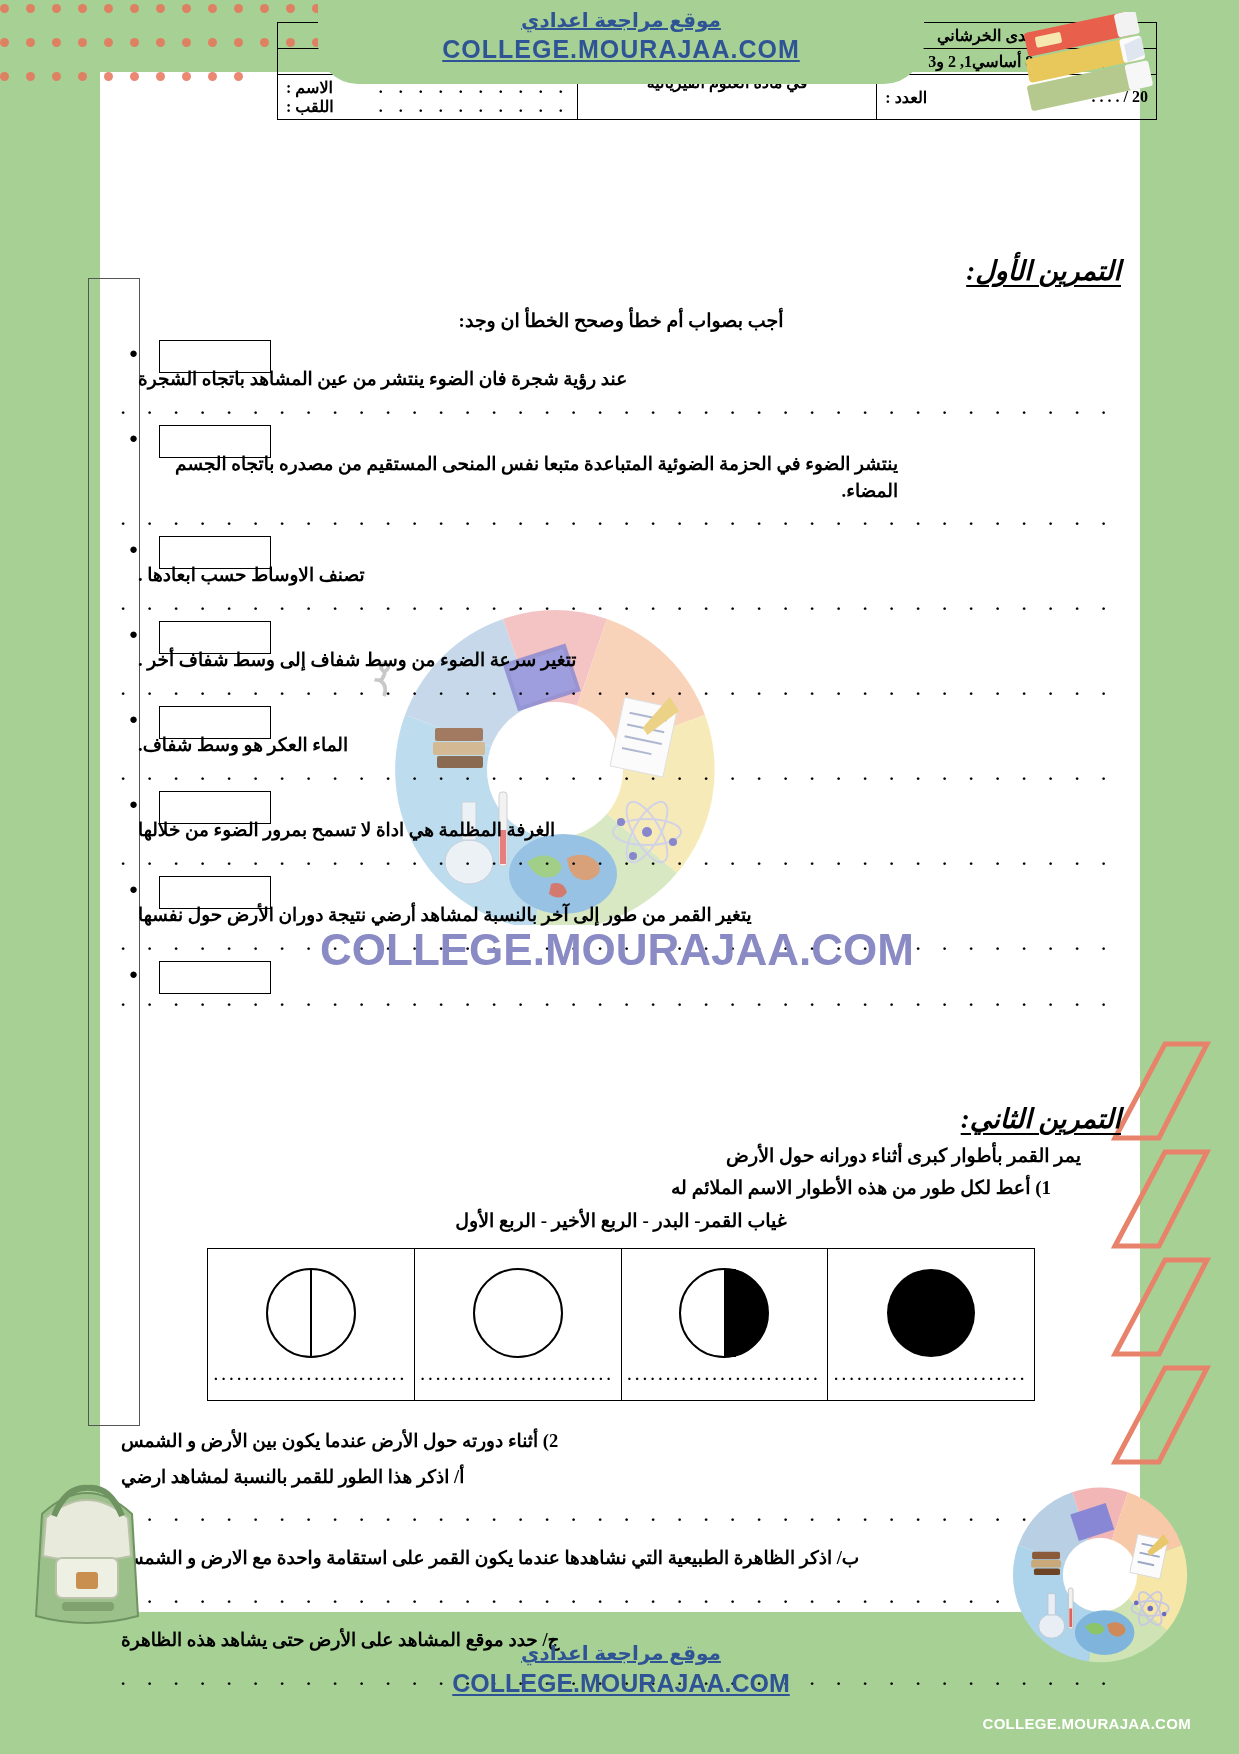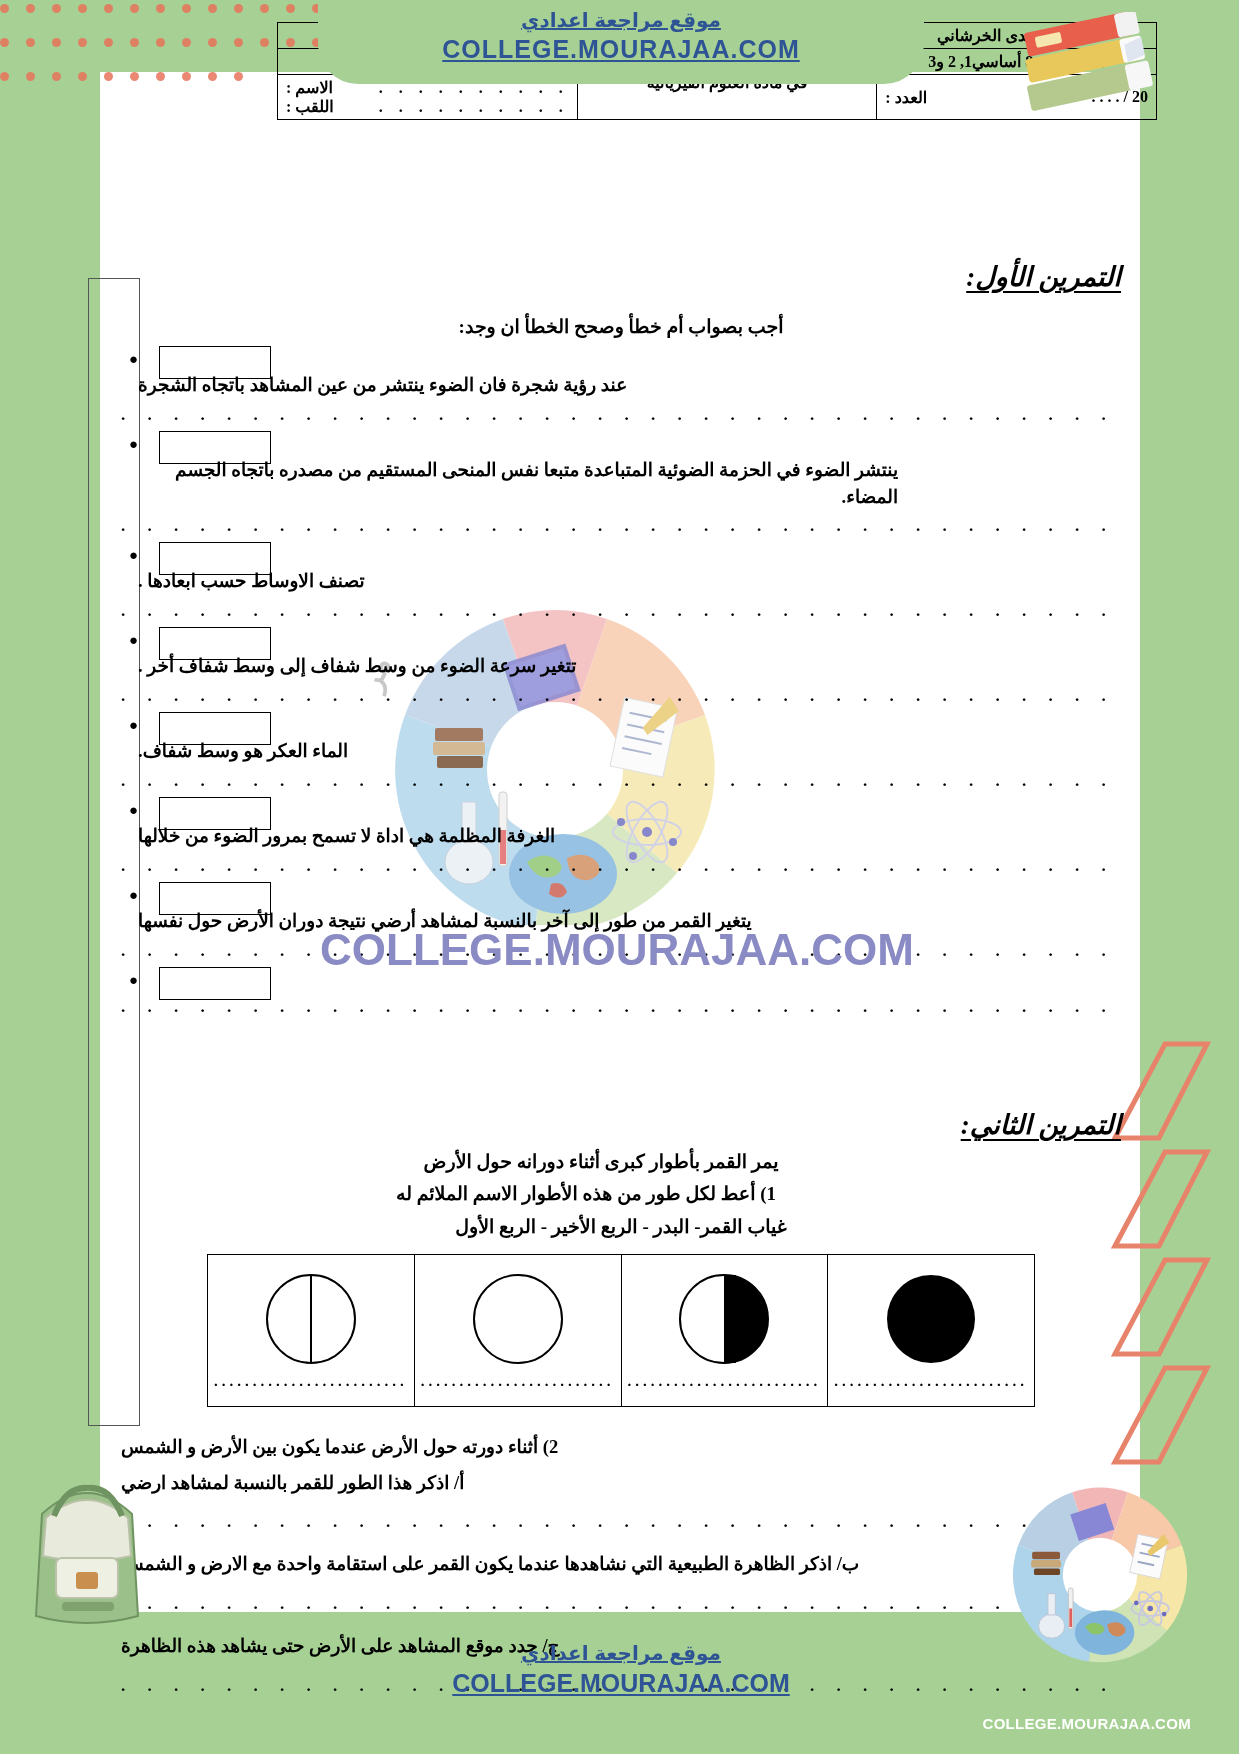--- a/index.html
+++ b/index.html
@@ -68,21 +68,21 @@
   .col-m { width:300px; }
   .col-l { width:280px; }
   .title-cell {
     font-size:31px; font-weight:bold; line-height:1.55;
   }
   .dotline { letter-spacing:6px; font-weight:bold; }
   .cellflex { display:flex; justify-content:space-between; align-items:center; }
 
   
   .content {
-    position:absolute; right:118px; top:261px;
+    position:absolute; right:118px; top:255px;
     width:1000px; z-index:8;
   }
   .ex-title {
     font-family:"Liberation Serif","DejaVu Serif",serif;
     font-size:27px; font-weight:bold; font-style:italic;
     text-decoration:underline; text-underline-offset:5px;
     text-align:right; margin:0 0 6px 0; letter-spacing:1px;
   }
   .instr { font-size:19px; font-weight:bold; text-align:center; margin:22px 0 6px 0; }
 
@@ -118,21 +118,21 @@
   
   .site-wm {
     position:absolute; left:320px; top:925px; z-index:9;
     font-family:"Liberation Sans","DejaVu Sans",sans-serif;
     font-size:44px; font-weight:bold; color:#8a8ac4; letter-spacing:0px;
     direction:ltr; white-space:nowrap;
   }
 
   
   .ex2 { margin-top:92px; }
-  .p-line { font-size:19px; font-weight:bold; text-align:center; line-height:1.6; margin:2px 0; }
+  .p-line { font-size:19px; font-weight:bold; text-align:right; line-height:1.6; margin:2px 0; }
   .indent1 { padding-right:40px; }
   .indent2 { padding-right:70px; }
   .opts { font-size:19px; font-weight:bold; text-align:center; padding-right:0; }
 
   
   .moon-table {
     border-collapse:collapse; margin:12px auto 0 auto; direction:ltr;
   }
   .moon-table td {
     border:1.5px solid #000; width:184px; height:152px;

